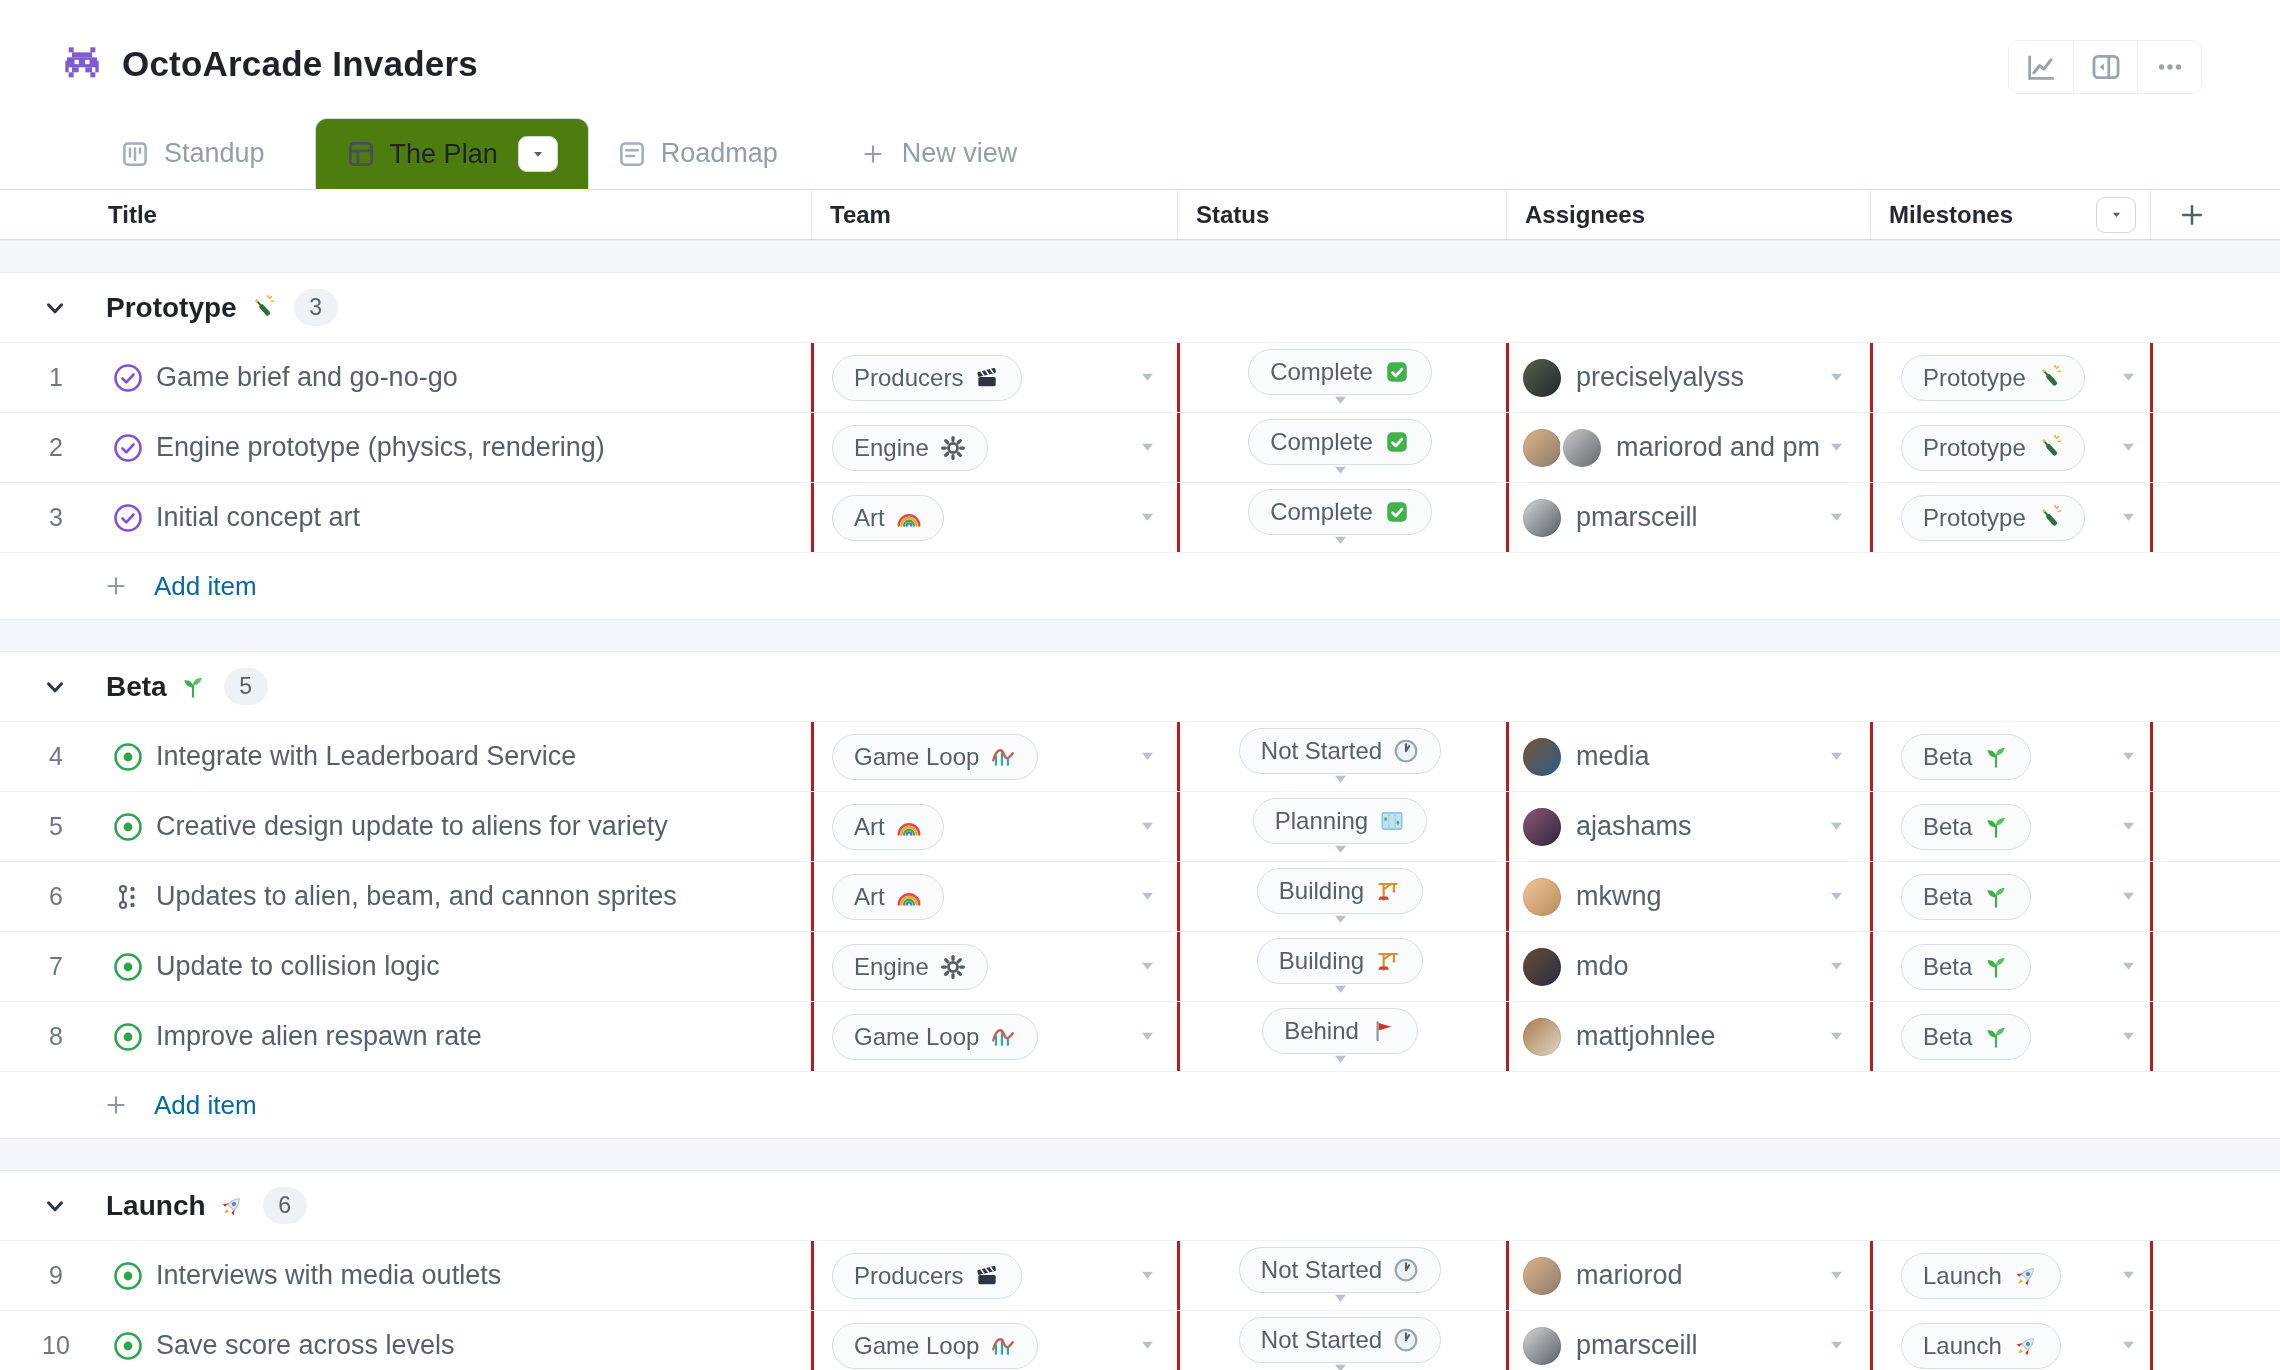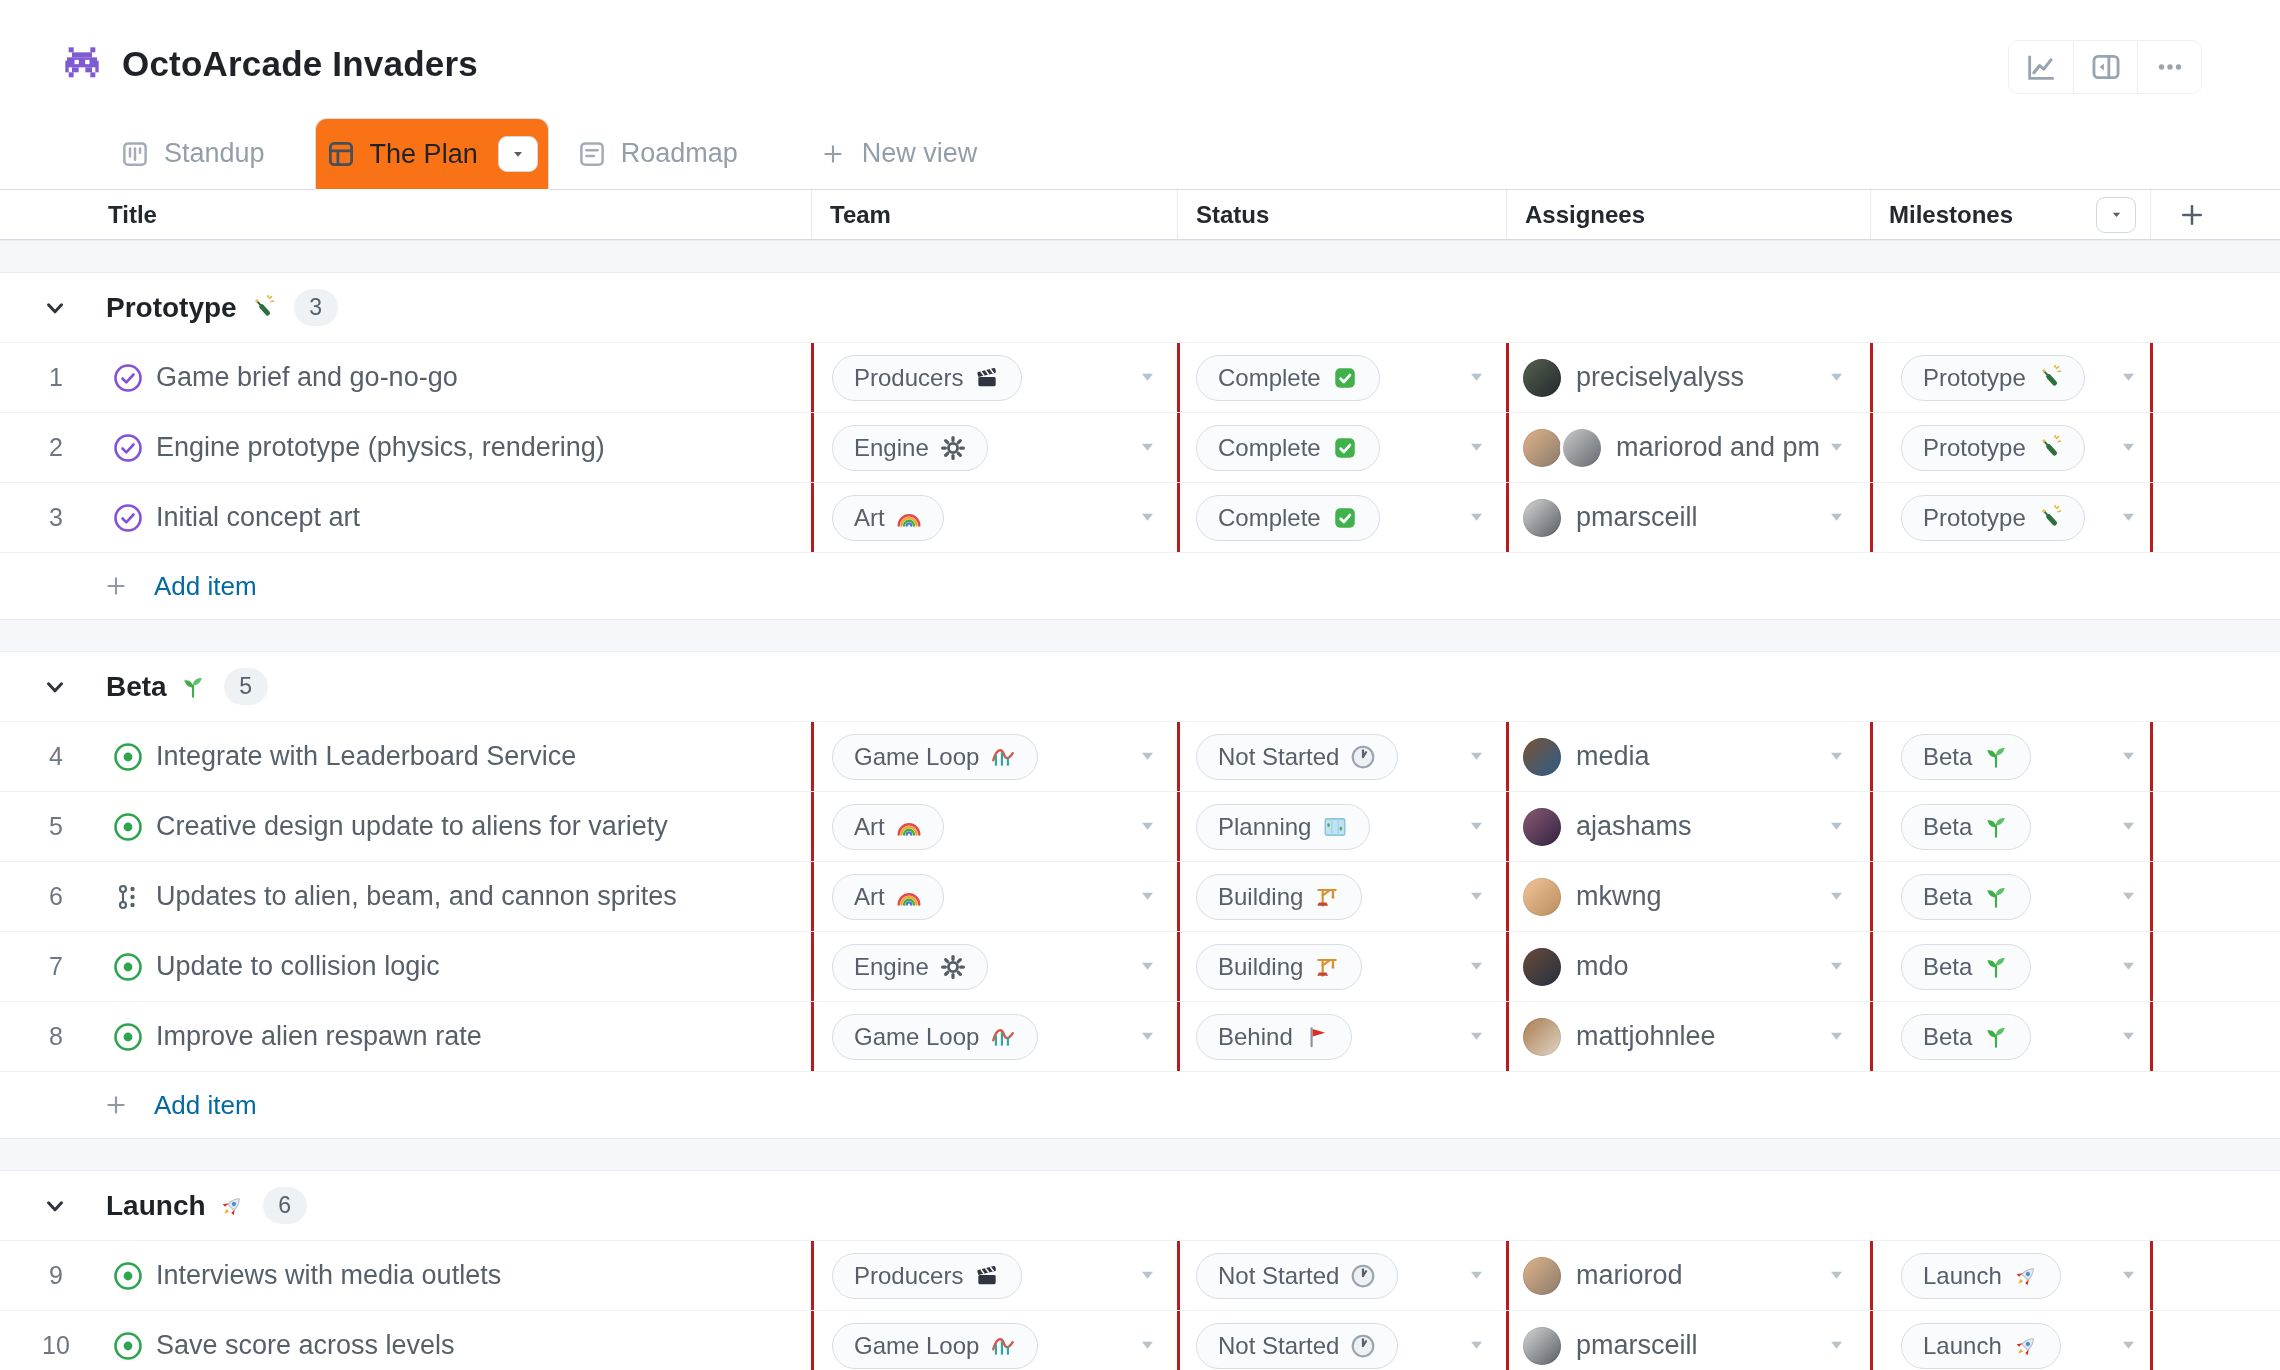--- a/index.html
+++ b/index.html
@@ -20,22 +20,22 @@
   .view-toolbar .tbtn {
     width: 64px; height: 52px; display: flex; align-items: center; justify-content: center;
     background: #fff; border: none; cursor: pointer;
   }
   .view-toolbar .tbtn + .tbtn { border-left: 1px solid #eceff3; }
 
   
   .tabs { height: 72px; display: flex; align-items: stretch; padding-left: 92px; border-bottom: 1px solid #d6dce3; }
   .tab { display: flex; align-items: center; gap: 14px; padding: 0 28px; font-size: 27px; color: #949ea8; cursor: pointer; }
   .tab.active {
-    background: #f97316; border: 1px solid #d6dce3; border-bottom: 1px solid #fff;
-    border-radius: 12px 12px 0 0; margin-bottom: -1px; margin-left: 22px; color: #1f2328; padding: 0 10px;
+    background: #4d7c0f; border: 1px solid #d6dce3; border-bottom: 1px solid #fff;
+    border-radius: 12px 12px 0 0; margin-bottom: -1px; margin-left: 22px; color: #1f2328; padding: 0 30px;
   }
   .tab .caret-chip {
     width: 40px; height: 36px; margin-left: 6px; border: 1px solid #d0d7de; border-radius: 9px;
     display: flex; align-items: center; justify-content: center; background: #fff;
   }
   .tab.new-view { margin-left: 26px; gap: 16px; }
 
   
   .grid { display: grid; grid-template-columns: 811px 366px 329px 364px 280px 130px; }
   .thead { height: 50px; border-bottom: 1px solid #d6dce3; font-size: 24px; font-weight: bold; color: #24292f; }
@@ -64,21 +64,21 @@
   .row .c { display: flex; align-items: center; }
   .row .c + .c { border-left: 3px solid #b91c1c; }
 
   .c-titlecell { padding-left: 0; }
   .row-num { width: 112px; text-align: center; font-size: 25px; color: #6e7781; flex: 0 0 112px; }
   .state-ic { flex: 0 0 32px; display: flex; }
   .item-title { margin-left: 12px; font-size: 27px; color: #57606a; white-space: nowrap; overflow: hidden; cursor: pointer; }
 
   .cell-pad { width: 100%; display: flex; align-items: center; justify-content: space-between; cursor: pointer; }
   .c-team .cell-pad { padding: 0 22px 0 18px; }
-  .c-status .cell-pad { padding: 0 22px 0 16px; }
+  .c-status .cell-pad { padding: 0 22px 0 16px; flex-direction: column; }
   .c-assign .cell-pad { padding: 0 26px 0 14px; }
   .c-mile .cell-pad { padding: 0 14px 0 28px; }
 
   .pill {
     display: inline-flex; align-items: center; gap: 11px; height: 46px; padding: 0 21px;
     border: 1px solid #d8dee4; border-radius: 23px; background: #fafbfc;
     font-size: 24px; color: #57606a; white-space: nowrap;
   }
   .assign-left { display: flex; align-items: center; gap: 15px; min-width: 0; }
   .avatar { width: 38px; height: 38px; border-radius: 50%; flex: 0 0 38px; box-shadow: 0 0 0 1px rgba(0,0,0,.08) inset; }

